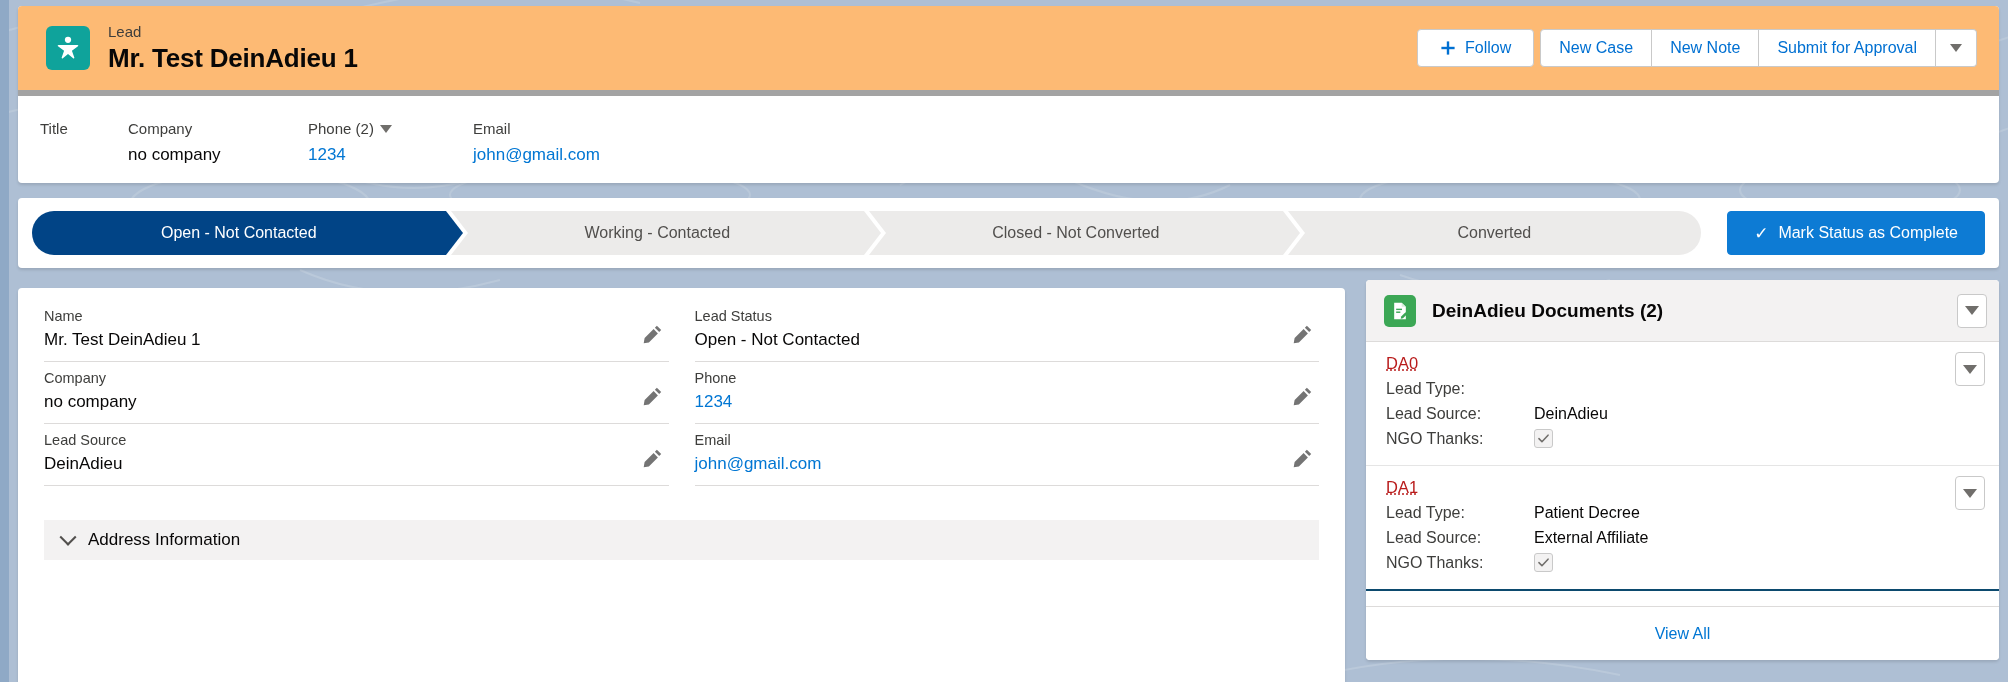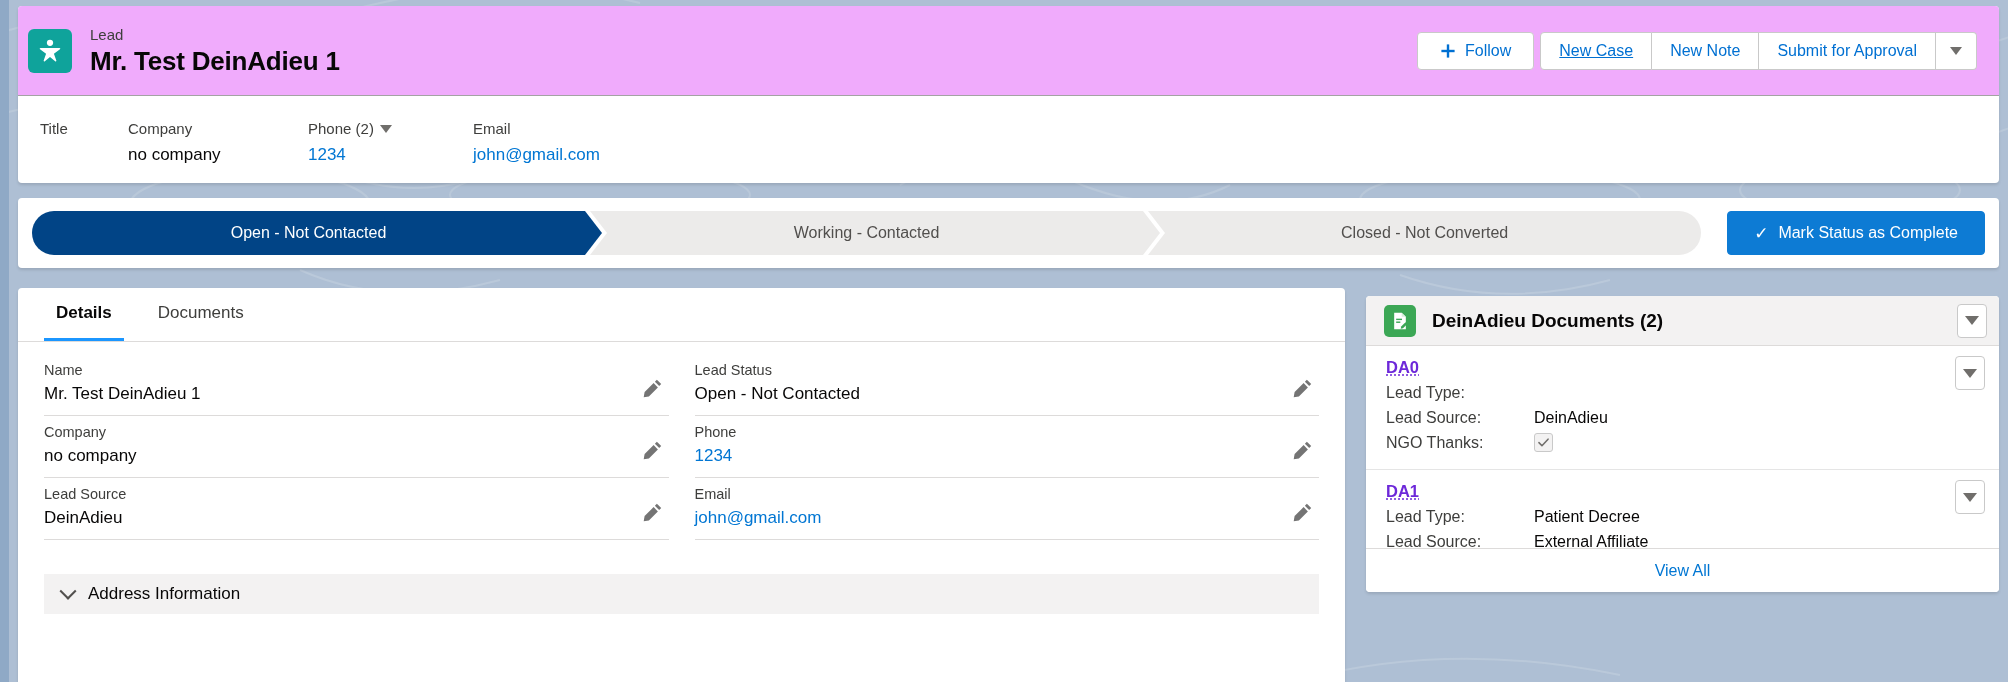--- a/index.html
+++ b/index.html
@@ -53,25 +53,25 @@
     position: absolute;
     left: 9px;
     top: 6px;
     width: 1981px;
     height: 177px;
     overflow: hidden;
   }
 
   #hl-top {
     height: 90px;
-    background: #f0abfc;
-    display: flex;
-    align-items: center;
-    padding: 0 22px 0 10px;
-    border-bottom: 1px solid #a3a3a3;
+    background: #fdba74;
+    display: flex;
+    align-items: center;
+    padding: 0 22px 0 28px;
+    border-bottom: 6px solid #a3a3a3;
   }
 
   #lead-icon {
     width: 44px; height: 44px;
     border-radius: 6px;
     background: #0fa39b;
     flex: 0 0 auto;
     display: flex; align-items: center; justify-content: center;
   }
 
@@ -112,21 +112,20 @@
   }
   #btn-follow { gap: 9px; padding: 0 22px; }
   .btn-group { display: flex; }
   .btn-group .btn {
     border-radius: 0;
     border-left-width: 0;
   }
   .btn-group .btn:first-child {
     border-radius: 4px 0 0 4px;
     border-left-width: 1px;
-    text-decoration: underline;
   }
   .btn-group .btn:last-child {
     border-radius: 0 4px 4px 0;
     padding: 0 14px;
   }
 
   
   #hl-fields {
     display: flex;
     padding: 22px 0 0 22px;
@@ -320,23 +319,23 @@
     top: 24px;
     width: 20px;
     height: 20px;
     cursor: pointer;
   }
 
   
   #related-card {
     position: absolute;
     left: 1357px;
-    top: 296px;
+    top: 280px;
     width: 633px;
-    height: 296px;
+    height: 380px;
     border-radius: 4px;
     overflow: hidden;
     display: flex;
     flex-direction: column;
   }
   #rel-header {
     height: 62px;
     background: #f3f2f2;
     border-bottom: 1px solid #dddbda;
     display: flex;
@@ -376,27 +375,26 @@
   #rel-body { flex: 1 1 auto; overflow: hidden; }
 
   .rel-item {
     position: relative;
     padding: 12px 50px 14px 20px;
     border-bottom: 1px solid #e5e5e5;
   }
   .rel-item:last-of-type { border-bottom: 2px solid #0c4a6e; }
   .rel-link {
     font-size: 16.5px;
-    color: #6d28d9;
+    color: #b91c1c;
     text-decoration: underline;
     text-decoration-style: dotted;
     cursor: pointer;
     display: inline-block;
     margin-bottom: 3px;
-    font-weight: bold;
   }
   .rel-row {
     display: flex;
     font-size: 16px;
     color: #3e3e3c;
     line-height: 25px;
   }
   .rel-row .rk { width: 148px; flex: 0 0 auto; }
   .rel-row .rv { color: #080707; }
   .rel-menu {
@@ -516,33 +514,30 @@
         <div class="cf-value link">john@gmail.com</div>
       </div>
     </div>
   </div>
 
   <div id="path-card" class="card">
     <div id="path-track">
       <div class="path-item current">Open - Not Contacted</div>
       <div class="path-item">Working - Contacted</div>
       <div class="path-item">Closed - Not Converted</div>
+      <div class="path-item">Converted</div>
     </div>
     <button id="btn-mark-complete">
       <span class="check-glyph">✓</span>
       <span>Mark Status as Complete</span>
     </button>
   </div>
 
   <div id="detail-card" class="card">
 
-    <div id="tabs">
-      <div class="tab active">Details</div>
-      <div class="tab">Documents</div>
-    </div>
 
 
     <div id="fields-grid">
 
       <div class="field">
         <div class="f-label">Name</div>
         <div class="f-value">Mr. Test DeinAdieu 1</div>
         <svg class="pencil" viewBox="0 0 20 20" aria-hidden="true">
           <path d="M13.9 1.8 l4.3 4.3 -2.0 2.0 -4.3 -4.3 z" fill="#747474"></path>
           <path d="M10.6 5.1 l4.3 4.3 -9.0 9.0 -5.2 0.9 0.9 -5.2 z" fill="#747474"></path>

